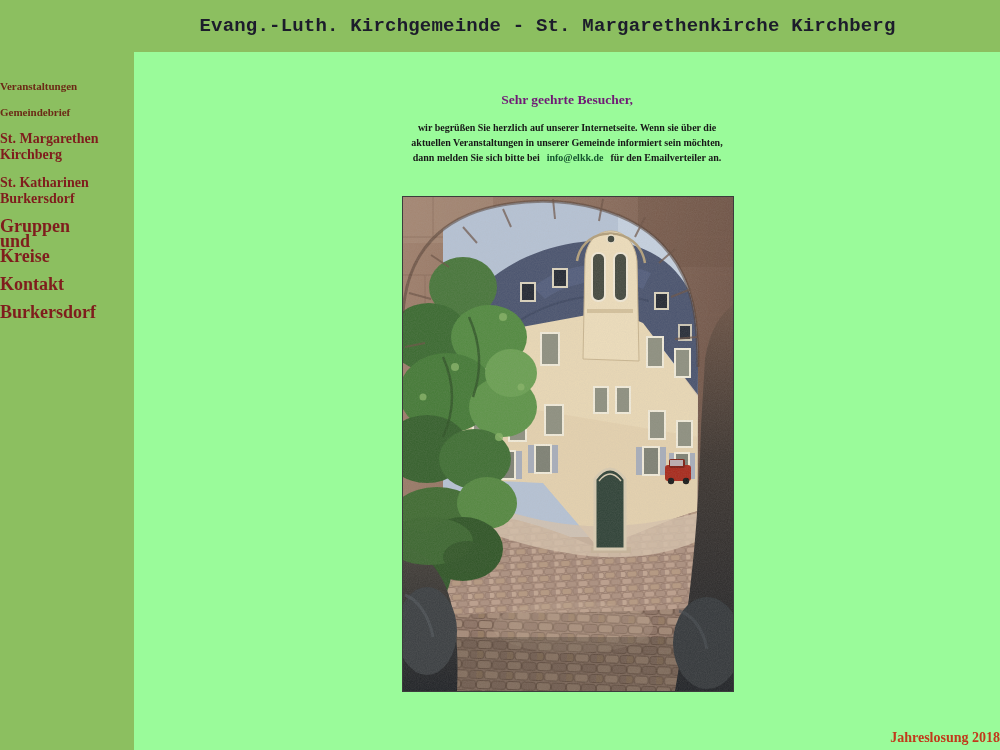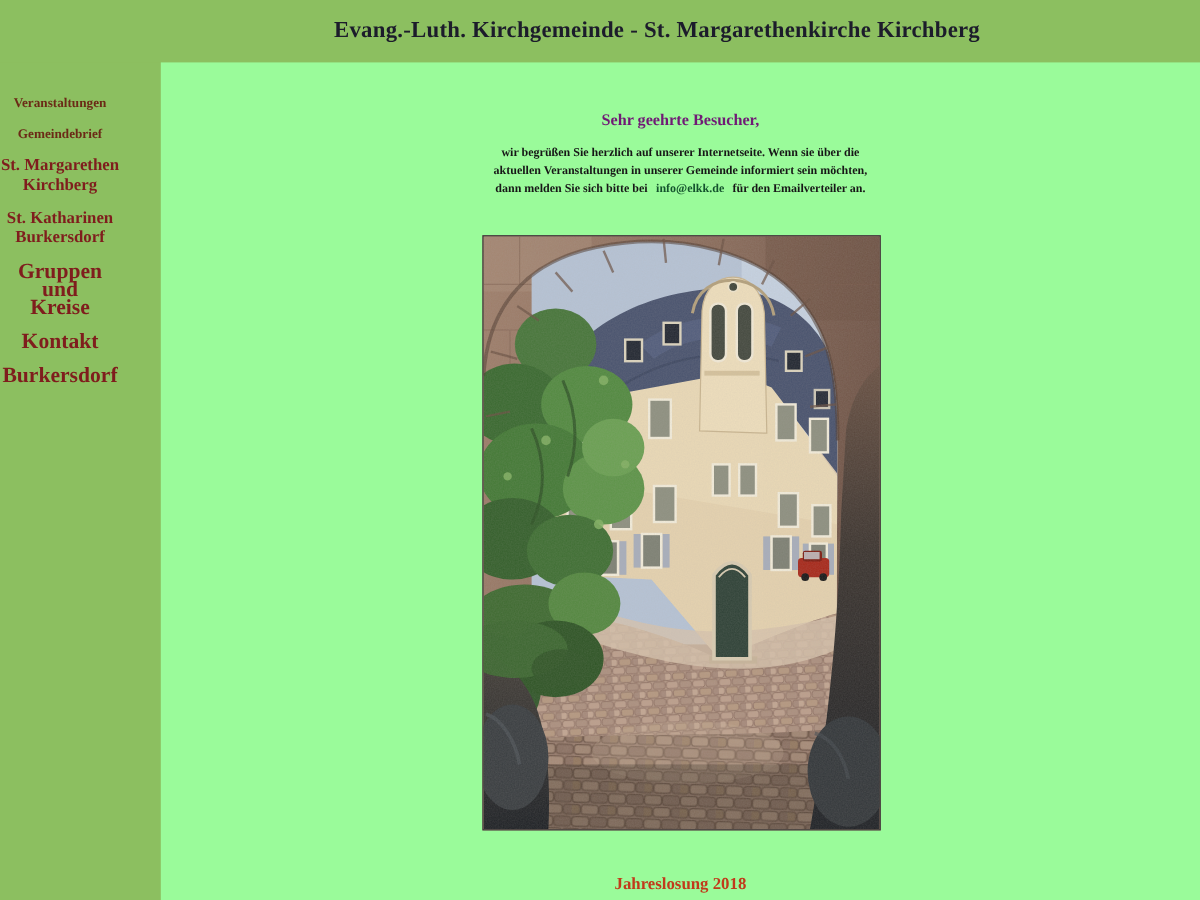--- a/index.html
+++ b/index.html
@@ -5,39 +5,39 @@
   html,body{margin:0;padding:0;}
   body{
     width:1000px;height:750px;position:relative;overflow:hidden;
     background:#8cbf60;
     font-family:"Liberation Serif","DejaVu Serif",serif;
     font-weight:bold;
   }
   .header{position:absolute;top:0;left:0;width:1000px;height:52px;background:#8cbf60;}
   .header h1{
     margin:0;padding:15px 0 0 95px;font-size:19px;letter-spacing:.2px;
-    text-align:center;color:#1c1c2b;font-weight:bold;
+    text-align:center;color:#1c1c2b;font-weight:bold;font-family:Liberation Mono, monospace;
   }
   .content-bg{position:absolute;left:134px;top:52px;width:866px;height:698px;background:#9afb9a;}
-  .sidebar{position:absolute;left:0;top:80px;width:100px;text-align:center;}
+  .sidebar{position:absolute;left:0;top:80px;width:100px;}
   .nav-item{white-space:pre-line;cursor:pointer;line-height:1.15;}
   .s-small{font-size:11px;margin-bottom:13px;}
   .s-large{font-size:14px;line-height:16px;margin-bottom:12px;}
   .s-med{font-size:18px;line-height:15px;margin-bottom:13px;}
   .c-maroon{color:#6b2a16;}
   .c-blue{color:#7f1d1d;}
   .greeting{position:absolute;left:134px;top:92px;width:866px;text-align:center;
     font-size:13.5px;color:#701a75;}
   .para{position:absolute;left:134px;top:120px;width:866px;text-align:center;
     font-size:10px;line-height:15px;color:#171717;}
   .email{color:#14532d;text-decoration:none;margin:1px 7px;cursor:pointer;}
   .photo{position:absolute;left:402px;top:196px;width:330px;height:494px;
     border:1px solid #3c3c3c;background:#8f7261;}
   .photo svg{display:block;}
-  .footer-note{position:absolute;left:134px;top:730px;width:866px;text-align:center;
+  .footer-note{position:absolute;left:134px;top:730px;width:866px;text-align:right;
     font-size:14px;color:#c13a1b;}
 </style>
 </head>
 <body>
 
 <div class="header">
   <h1>Evang.-Luth. Kirchgemeinde - St. Margarethenkirche Kirchberg</h1>
 </div>
 
 <div class="content-bg"></div>

